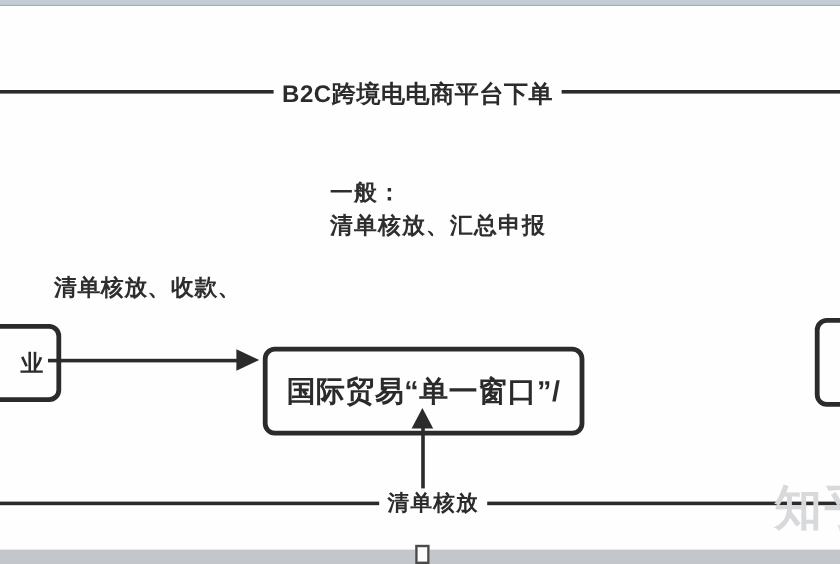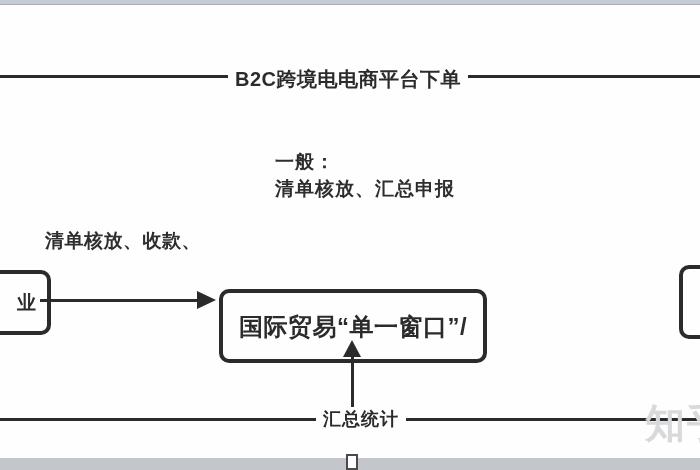--- a/index.html
+++ b/index.html
@@ -99,20 +99,20 @@
   <div class="node-box center-box">
     <div>国际贸易“单一窗口”/</div>
   </div>
 
   <div class="node-box right-box"></div>
 
   <div class="arrow-head-up"></div>
   <div class="arrow-shaft-v"></div>
 
   <div class="h-line" style="left:0;top:418px;width:700px;"></div>
-  <div class="line-label bottom-divider-label">汇总统计</div>
+  <div class="line-label bottom-divider-label">清单核放</div>
 
   <div class="watermark">知乎</div>
 
   <div class="cropped-box"></div>
   <div class="bottom-bar"></div>
 
 </div>
 
 </body></html>

